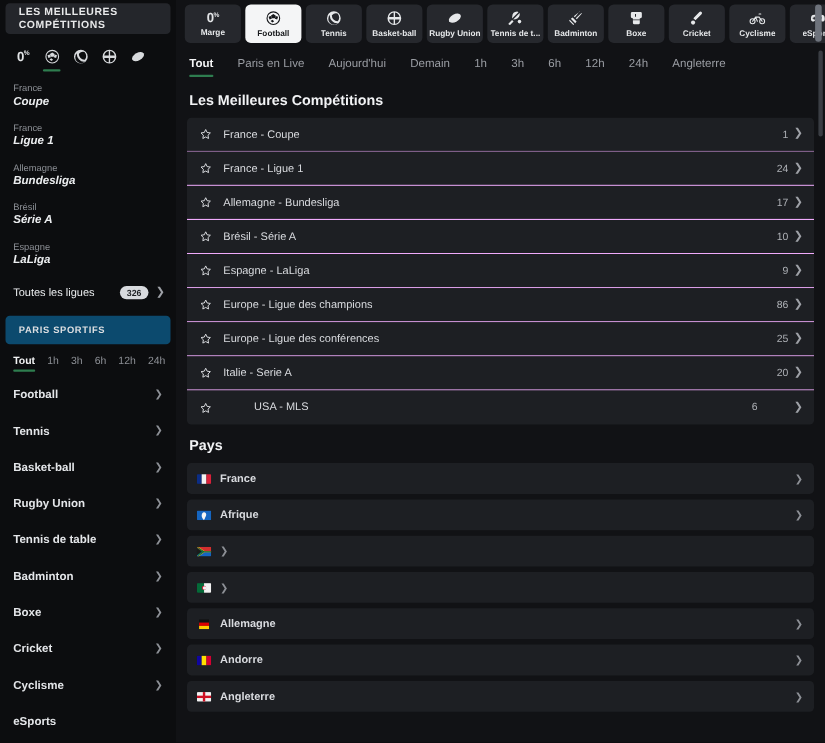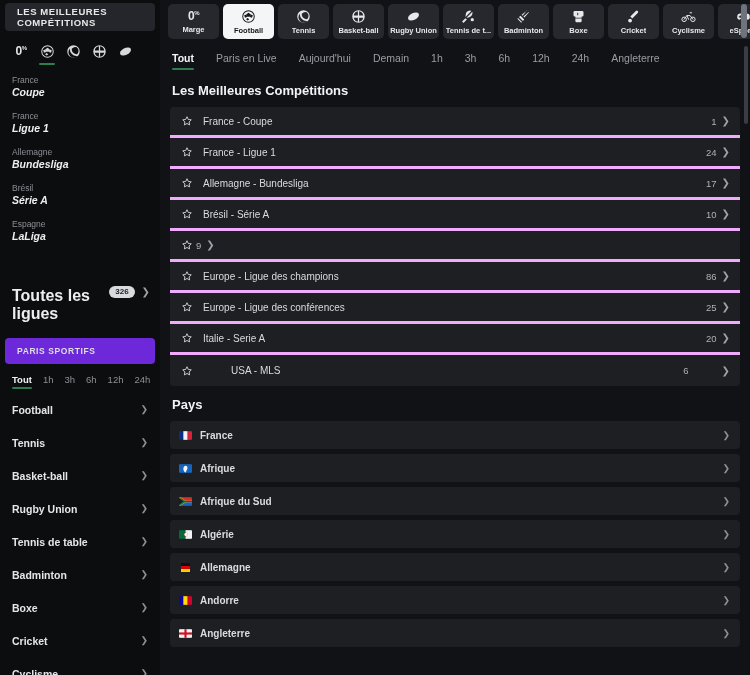--- a/index.html
+++ b/index.html
@@ -52,33 +52,33 @@
     padding: 6px 12px 5px 12px;
   }
   .league .country { font-size: 8.5px; color: #8d9096; line-height: 12px; }
   .league .name { font-size: 10.5px; color: #eceef0; font-weight: bold; line-height: 13px; font-style: italic; }
 
   .all-leagues {
     display: flex; align-items: center;
     padding: 9px 10px 9px 12px;
     margin-top: 3px;
   }
-  .all-leagues .lbl { font-size: 16px; color: #eceef0; font-weight: bold; flex: 1; margin-top: 27px; }
+  .all-leagues .lbl { font-size: 10px; color: #eceef0; font-weight: normal; flex: 1; }
   .badge {
     background: #d8dade; color: #1c1e22;
     font-size: 8px; font-weight: bold;
     border-radius: 8px; padding: 1.5px 6px;
     margin-right: 7px;
   }
   .chev-right { color: #9ea1a7; font-size: 10px; line-height: 1; }
 
   .side-sub {
     margin: 6px 5px 0 5px;
     height: 26px;
-    background: #6d28d9;
+    background: #0c4a6e;
     border-radius: 4px;
     display: flex; align-items: center;
     padding: 0 12px;
   }
   .side-sub span { font-size: 8.5px; font-weight: bold; color: #dcdee1; letter-spacing: .6px; }
 
   .time-tabs {
     display: flex; align-items: center; gap: 11px;
     padding: 10px 12px 4px 12px;
   }
@@ -144,21 +144,21 @@
 
   .section-title {
     font-size: 13px; font-weight: bold; color: #f2f3f5;
     padding: 11px 0 9px 12px;
   }
   .list { padding: 0 10px 0 10px; }
   .comp-row {
     display: flex; align-items: center;
     height: 31px;
     background: #1d1f23;
-    border-bottom: 3px solid #f0abfc;
+    border-bottom: 1px solid #f0abfc;
     padding: 0 10px 0 8px;
   }
   .comp-row:first-child { border-radius: 4px 4px 0 0; }
   .comp-row:last-child { border-radius: 0 0 4px 4px; border-bottom: none; gap: 28px; }
   .star { width: 18px; display: flex; align-items: center; justify-content: center; }
   .star svg { width: 12px; height: 12px; display: block; }
   .comp-name { flex: 1; font-size: 10px; color: #d9dbdf; padding-left: 7px; }
   .comp-count { font-size: 9.5px; color: #aeb1b6; margin-right: 5px; }
 
   .country-list { padding: 0 10px; }
@@ -438,20 +438,21 @@
         <span class="comp-name">Brésil - Série A</span>
         <span class="comp-count">10</span>
         <span class="chev-right">❯</span>
       </div>
       <div class="comp-row">
         <span class="star">
             <svg viewBox="0 0 24 24" fill="none" stroke="#d9dbdf" stroke-width="1.8">
               <path d="M12 3.5l2.6 5.4 5.9.8-4.3 4.2 1 5.9-5.2-2.8-5.2 2.8 1-5.9L3.5 9.7l5.9-.8z"></path>
             </svg>
           </span>
+        <span class="comp-name">Espagne - LaLiga</span>
         <span class="comp-count">9</span>
         <span class="chev-right">❯</span>
       </div>
       <div class="comp-row">
         <span class="star">
             <svg viewBox="0 0 24 24" fill="none" stroke="#d9dbdf" stroke-width="1.8">
               <path d="M12 3.5l2.6 5.4 5.9.8-4.3 4.2 1 5.9-5.2-2.8-5.2 2.8 1-5.9L3.5 9.7l5.9-.8z"></path>
             </svg>
           </span>
         <span class="comp-name">Europe - Ligue des champions</span>
@@ -512,31 +513,29 @@
       </div>
       <div class="country-row">
         <svg class="flag" viewBox="0 0 3 2">
             <rect width="3" height="1" y="0" fill="#d32f2f"></rect>
             <rect width="3" height="1" y="1" fill="#1565c0"></rect>
             <path d="M0 0.2 L1.3 1 L0 1.8 Z" fill="#046a38"></path>
             <path d="M0 0 L0.35 0 L1.6 0.85 L3 0.85 L3 1.15 L1.6 1.15 L0.35 2 L0 2 L1.35 1 Z" fill="#ffb612"></path>
             <path d="M0 0 L0.2 0 L1.5 0.9 L3 0.9 L3 1.1 L1.5 1.1 L0.2 2 L0 2 L1.25 1 Z" fill="#046a38"></path>
             <path d="M0 0.25 L0.95 0.95 L0 1.75 Z" fill="#1a1a1a"></path>
           </svg>
-        <span class="country-name">Afrique du Sud</span>
         <span class="chev-down">❯</span>
       </div>
       <div class="country-row">
         <svg class="flag" viewBox="0 0 3 2">
             <rect width="1.5" height="2" fill="#046a38"></rect>
             <rect width="1.5" height="2" x="1.5" fill="#f2f2f2"></rect>
             <circle cx="1.5" cy="1" r="0.45" fill="#d21034"></circle>
             <circle cx="1.62" cy="1" r="0.38" fill="#f2f2f2"></circle>
           </svg>
-        <span class="country-name">Algérie</span>
         <span class="chev-down">❯</span>
       </div>
       <div class="country-row">
         <svg class="flag" viewBox="0 0 3 3">
             <rect width="3" height="1" y="0" fill="#101010"></rect>
             <rect width="3" height="1" y="1" fill="#dd0000"></rect>
             <rect width="3" height="1" y="2" fill="#ffce00"></rect>
           </svg>
         <span class="country-name">Allemagne</span>
         <span class="chev-down">❯</span>

